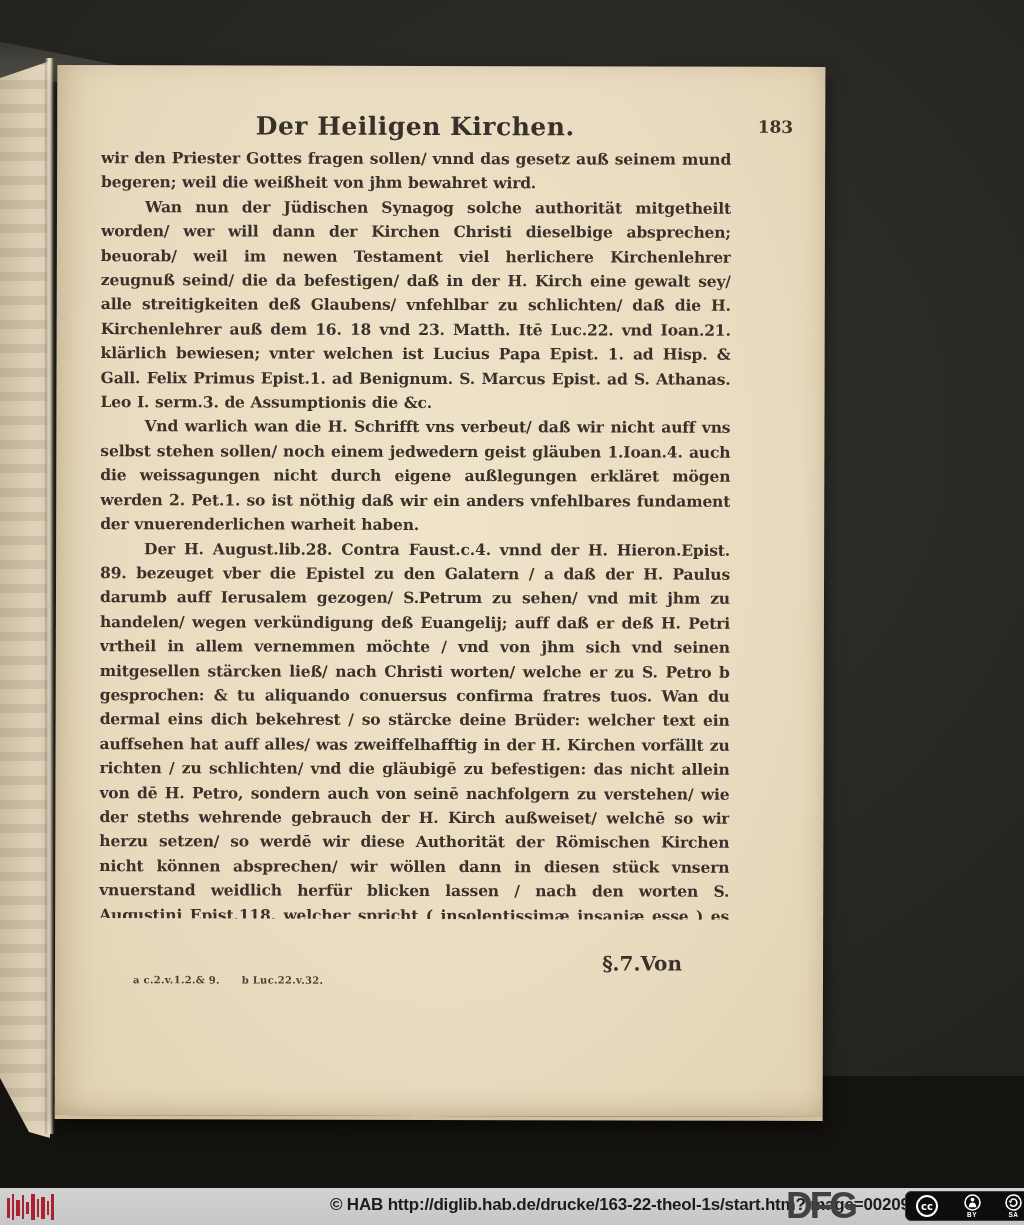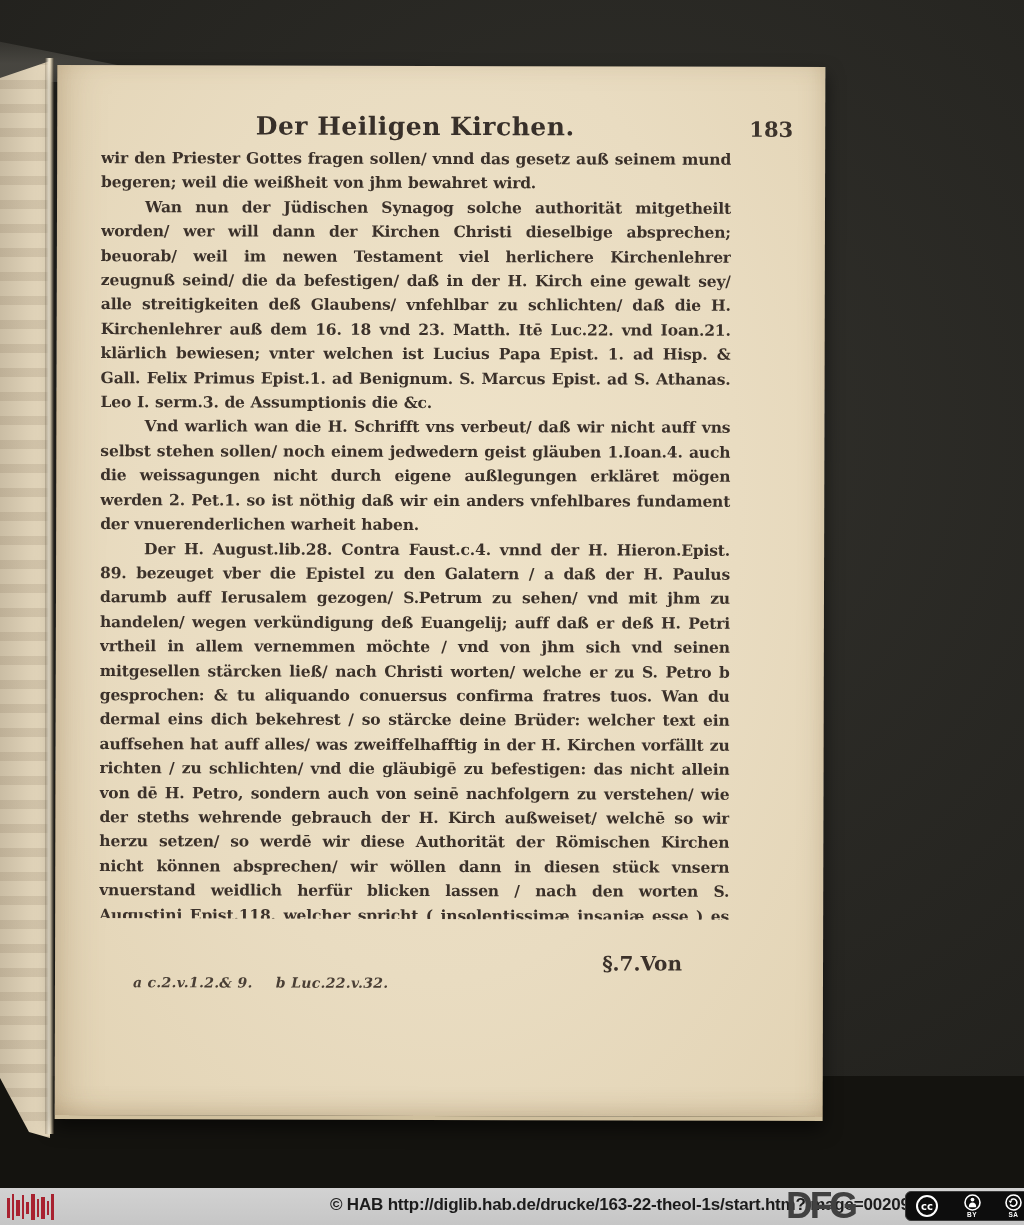--- a/index.html
+++ b/index.html
@@ -48,38 +48,38 @@
   }
   .page-inner{position:relative;width:100%;height:100%;color:#3a3027;}
   .page-header{position:relative;padding-top:46px;width:628px;margin-left:44px;}
   .page-title{
     display:block;text-align:center;
     font-family:"DejaVu Serif",serif;font-weight:700;
     font-size:25px;letter-spacing:0.5px;color:#38302a;
   }
   .page-number{
     position:absolute;top:50px;right:32px;
-    font-size:21px;font-weight:700;color:#3d342c;text-align:center;
+    font-size:17px;font-weight:700;color:#3d342c;text-align:center;
   }
   .body-text{
     margin-left:44px;width:630px;height:772px;overflow:hidden;
     margin-top:6px;
     font-size:15.5px;font-weight:700;line-height:24.4px;
     letter-spacing:-0.15px;word-spacing:0.5px;
     text-align:justify;color:#3b312a;
   }
   .body-text p{margin:0;text-indent:44px;}
   .body-text p.no-indent{text-indent:0;}
   .catchword{
     position:absolute;top:885px;right:141px;
     font-size:20px;font-weight:700;color:#3b312a;
   }
   .footnote{
     position:absolute;top:909px;left:78px;
-    font-size:14px;font-style:italic;font-weight:700;color:#4a3f35;
+    font-size:10px;font-weight:700;color:#4a3f35;
     letter-spacing:0.3px;
   }
   .footnote span{margin-right:18px;}
   
   .footer-bar{
     position:absolute;left:0;bottom:0;width:1024px;height:37px;
     background:linear-gradient(180deg,#d2d2d2,#c6c6c6);
   }
   .barcode{position:absolute;left:7px;top:4px;}
   .footer-text{

